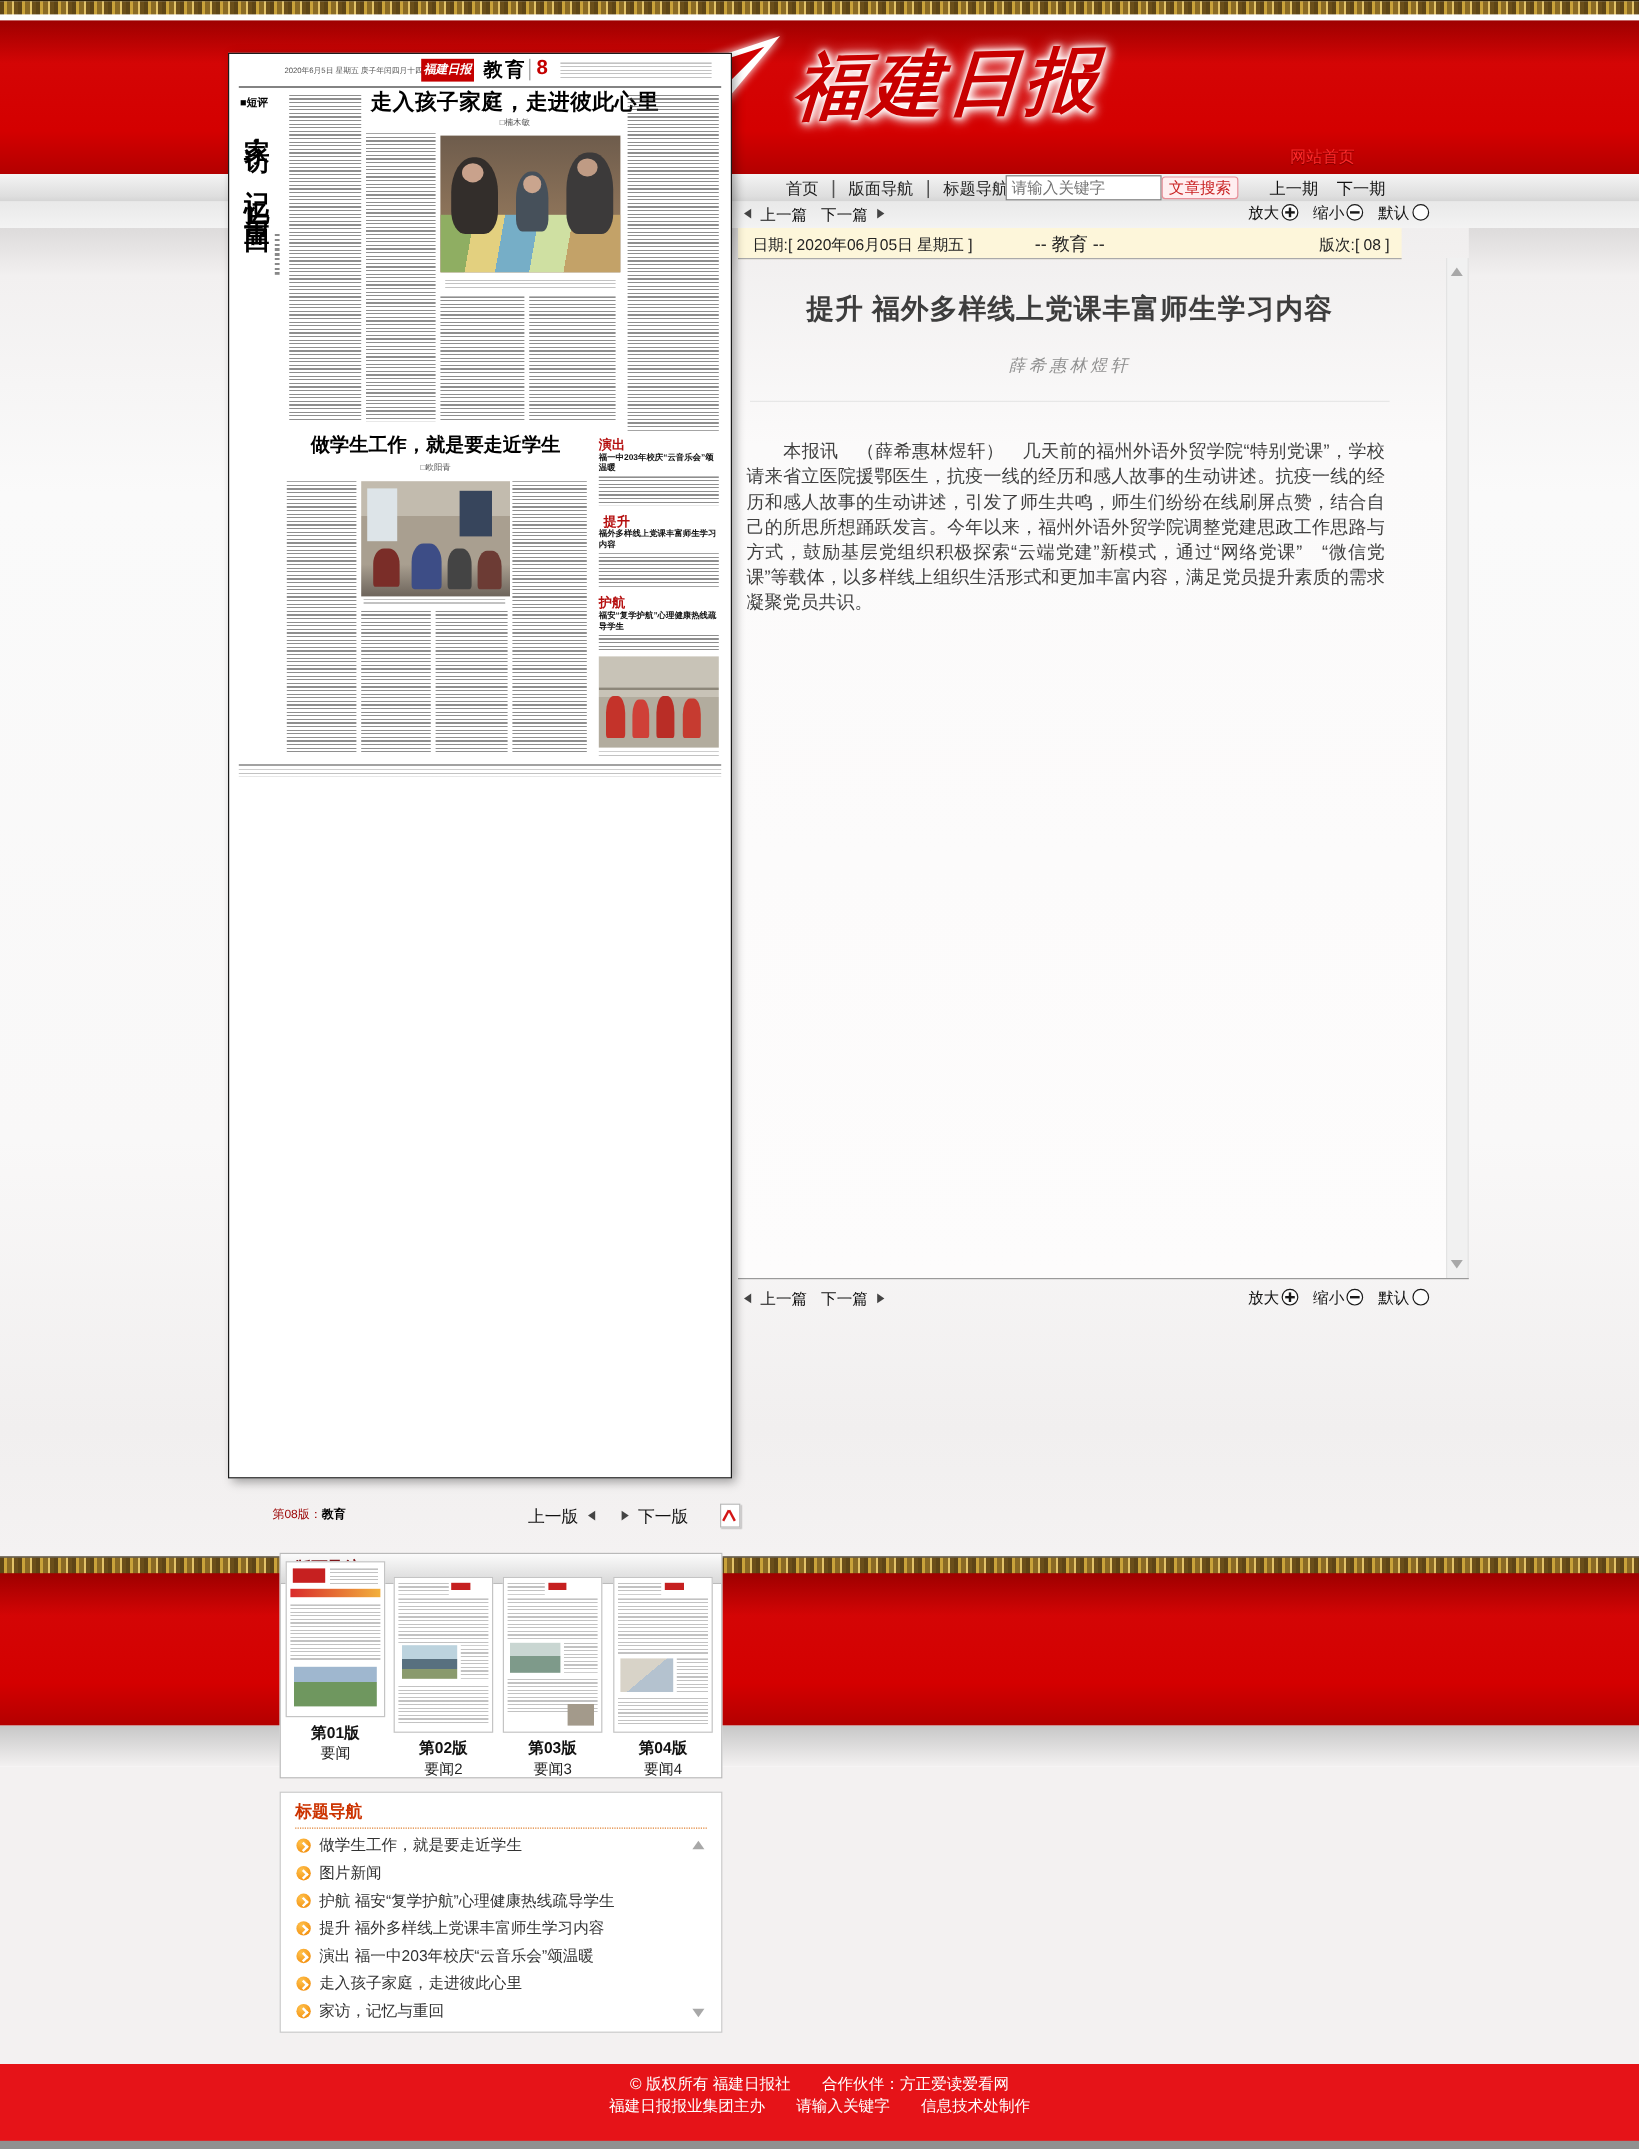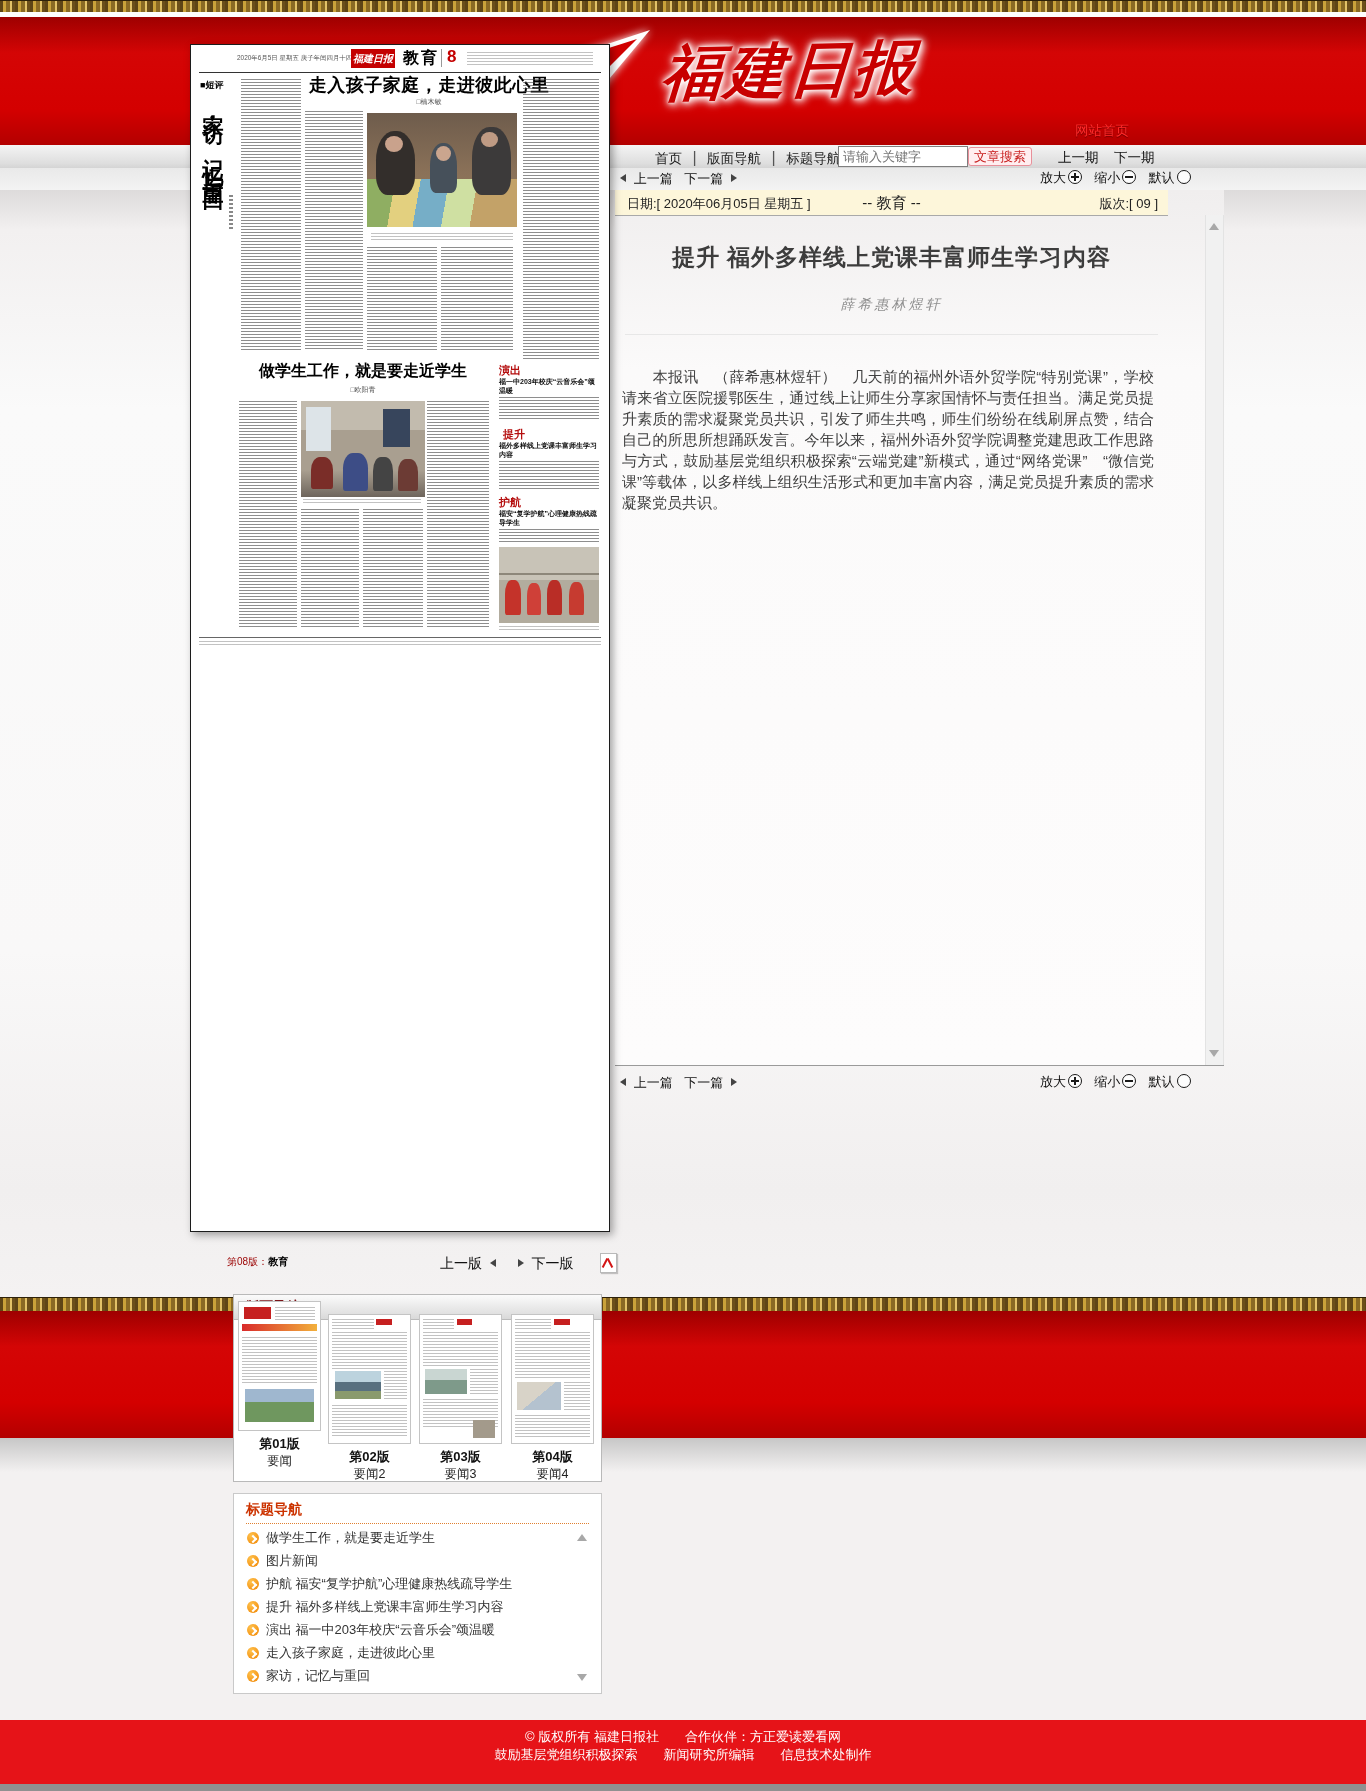--- a/index.html
+++ b/index.html
@@ -92,34 +92,34 @@
     <span style="cursor:pointer">缩小</span><span class="zic minus"></span>
     <span style="display:inline-block;width:5px"></span>
     <span style="cursor:pointer">默认</span><span class="zic"></span>
   </div>
 
   <div class="a" style="left:615px;top:190px;width:609px;height:875px;background:linear-gradient(180deg,#f0eeee,#fbfafa 180px,#fdfcfc)"></div>
 
   <div class="a" style="left:615px;top:190px;width:553px;height:25px;background:#fdf6da;border-bottom:1px solid #a9a9a9">
     <span class="a" style="left:12px;top:5px;font-size:13px;color:#222">日期:[ 2020年06月05日 星期五 ]</span>
     <span class="a" style="left:0;top:4px;width:100%;text-align:center;font-size:15px;color:#222">--  教育  --</span>
-    <span class="a" style="right:10px;top:5px;font-size:13px;color:#222">版次:[ 09 ]</span>
+    <span class="a" style="right:10px;top:5px;font-size:13px;color:#222">版次:[ 08 ]</span>
   </div>
 
   <div class="a" style="left:1205px;top:215px;width:17px;height:850px;background:#f1f1f1;border-left:1px solid #e3e3e3;border-right:1px solid #e3e3e3">
     <div class="ar-u a" style="left:3px;top:8px"></div>
     <div class="ar-d a" style="left:3px;bottom:8px"></div>
   </div>
 
   <div class="a" style="left:615px;top:242px;width:553px;text-align:center;font-family:'Liberation Serif',serif;
               font-size:23px;font-weight:bold;color:#3d3d3d;letter-spacing:1px">提升 福外多样线上党课丰富师生学习内容</div>
   <div class="a" style="left:615px;top:296px;width:553px;text-align:center;font-family:'Liberation Serif',serif;font-style:italic;
               font-size:14px;color:#8f8f8f;letter-spacing:3px">薛希惠林煜轩</div>
   <div class="a" style="left:625px;top:334px;width:533px;height:1px;background:#e7e7e7"></div>
-  <div class="a" style="left:622px;top:366px;width:532px;font-size:15px;line-height:21px;color:#404040;text-align:justify">　　本报讯　（薛希惠林煜轩）　几天前的福州外语外贸学院“特别党课”，学校请来省立医院援鄂医生，通过线上让师生分享家国情怀与责任担当。满足党员提升素质的需求凝聚党员共识，引发了师生共鸣，师生们纷纷在线刷屏点赞，结合自己的所思所想踊跃发言。今年以来，福州外语外贸学院调整党建思政工作思路与方式，鼓励基层党组织积极探索“云端党建”新模式，通过“网络党课”　“微信党课”等载体，以多样线上组织生活形式和更加丰富内容，满足党员提升素质的需求凝聚党员共识。</div>
+  <div class="a" style="left:622px;top:366px;width:532px;font-size:15px;line-height:21px;color:#404040;text-align:justify">　　本报讯　（薛希惠林煜轩）　几天前的福州外语外贸学院“特别党课”，学校请来省立医院援鄂医生，抗疫一线的经历和感人故事的生动讲述。抗疫一线的经历和感人故事的生动讲述，引发了师生共鸣，师生们纷纷在线刷屏点赞，结合自己的所思所想踊跃发言。今年以来，福州外语外贸学院调整党建思政工作思路与方式，鼓励基层党组织积极探索“云端党建”新模式，通过“网络党课”　“微信党课”等载体，以多样线上组织生活形式和更加丰富内容，满足党员提升素质的需求凝聚党员共识。</div>
 
   <div class="a" style="left:615px;top:1065px;width:609px;height:1px;background:#9a9a9a"></div>
   <div class="a ctl" style="left:620px;top:1074px">
     <span class="ar-l"></span>
     <span style="cursor:pointer;margin:0 4px">上一篇</span>
     <span style="cursor:pointer;margin:0 4px">下一篇</span>
     <span class="ar-r"></span>
   </div>
   <div class="a ctl" style="left:1040px;top:1073px">
     <span style="cursor:pointer">放大</span><span class="zic plus"></span>
@@ -281,17 +281,17 @@
       <div class="tn-item"><span class="blt"></span><span class="txt">演出 福一中203年校庆“云音乐会”颂温暖</span></div>
       <div class="tn-item"><span class="blt"></span><span class="txt">走入孩子家庭，走进彼此心里</span></div>
       <div class="tn-item"><span class="blt"></span><span class="txt">家访，记忆与重回</span></div>
     </div>
     <div class="ar-u a" style="right:14px;top:40px"></div>
     <div class="ar-d a" style="right:14px;bottom:12px"></div>
   </div>
 
   <div class="a" style="left:0;top:1720px;width:1366px;height:84px;background:#e61318;padding-top:8px;box-sizing:border-box">
     <div class="foot-line">© 版权所有 福建日报社　　合作伙伴：方正爱读爱看网</div>
-    <div class="foot-line">鼓励基层党组织积极探索　　新闻研究所编辑　　信息技术处制作</div>
+    <div class="foot-line">福建日报报业集团主办　　请输入关键字　　信息技术处制作</div>
   </div>
   <div class="a" style="left:0;top:1784px;width:1366px;height:7px;background:#909090"></div>
 
 </div>
 
 </body></html>

